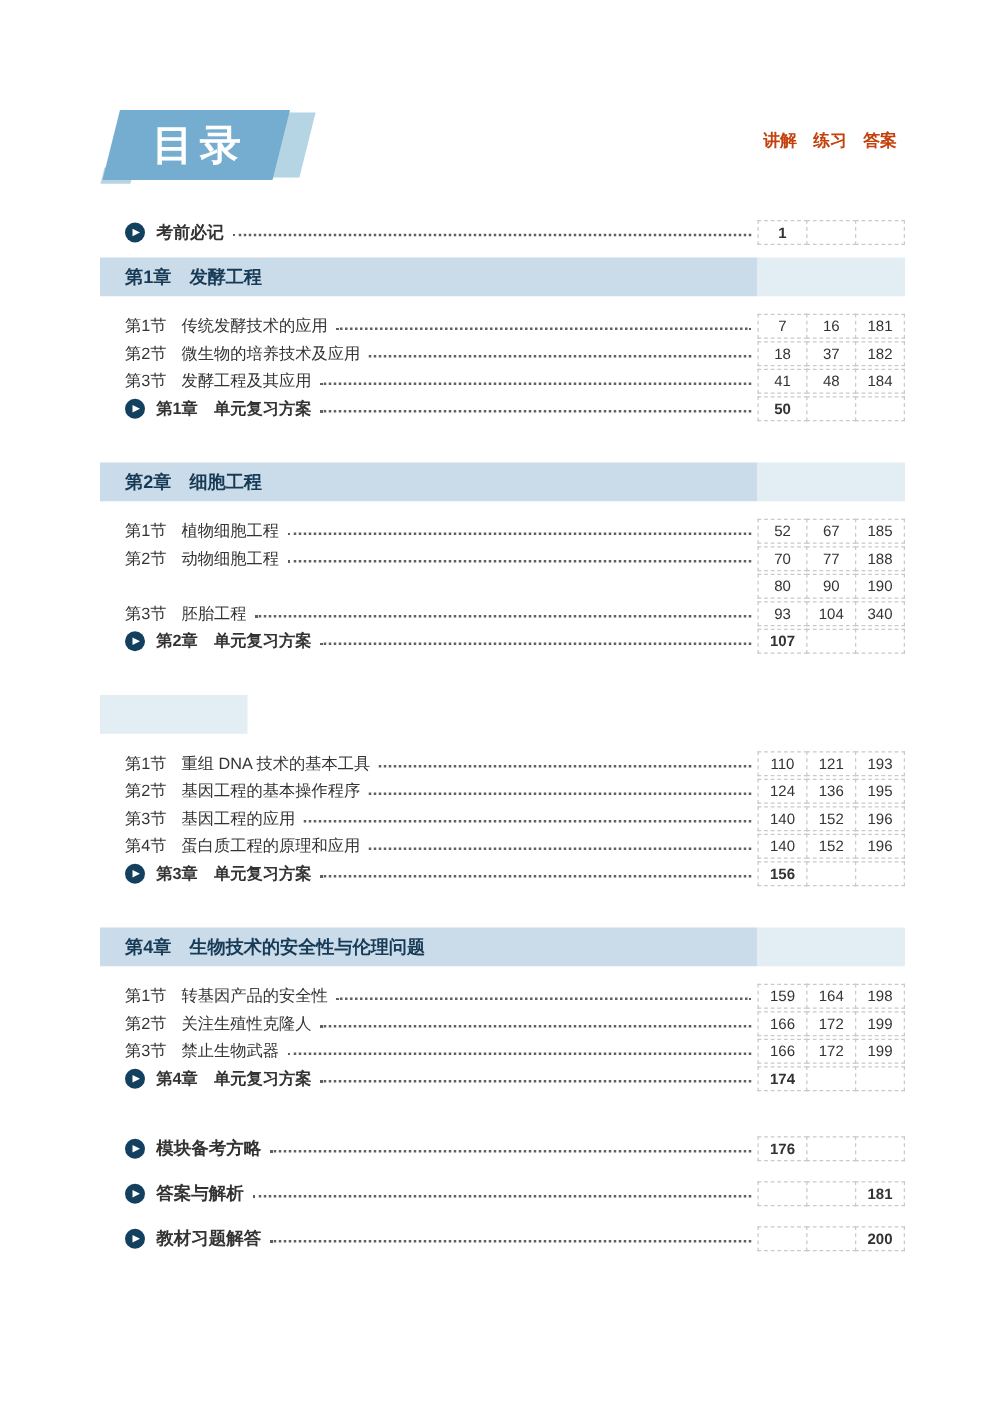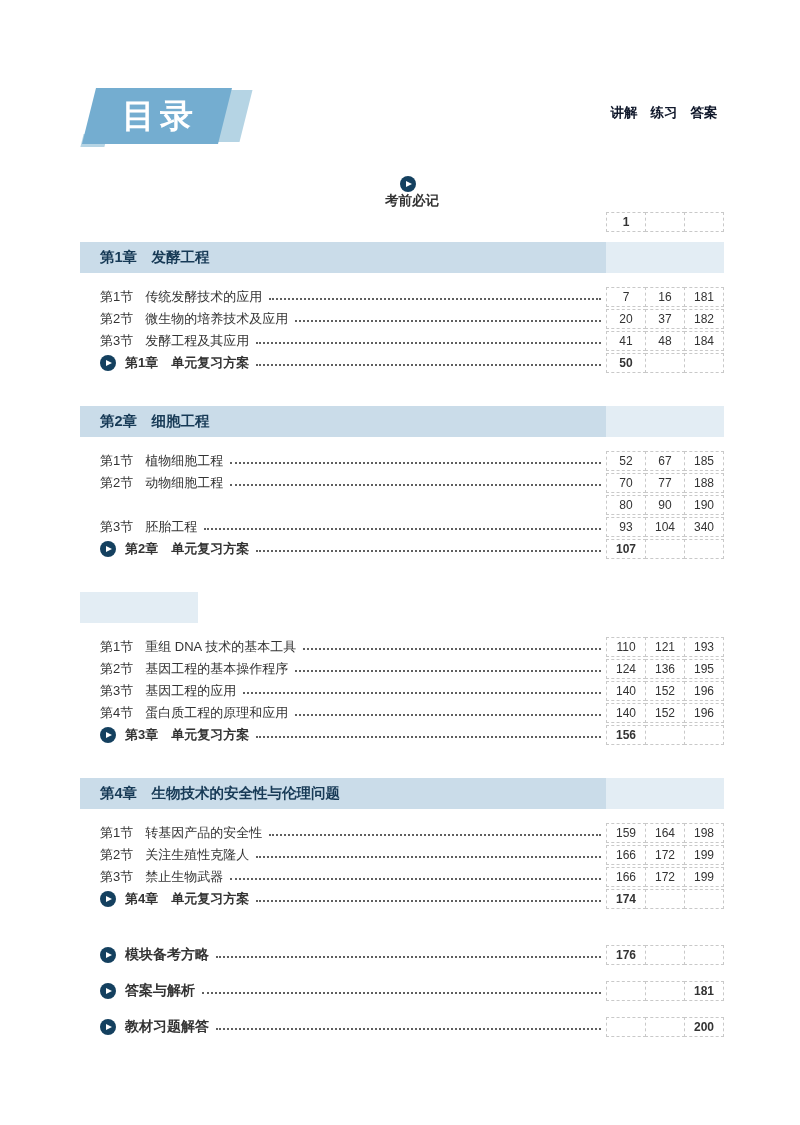--- a/index.html
+++ b/index.html
@@ -34,21 +34,21 @@
   .shape-dark {
     position: absolute; left: 9px; top: 0; width: 136px; height: 56px;
     background: var(--banner-blue, #74add0); transform: skewX(-14deg);
     display: flex; align-items: center; justify-content: center;
   }
   .title-text {
     transform: skewX(14deg);
     color: #ffffff; font-size: 33px; font-weight: bold; letter-spacing: 5px;
     padding-left: 5px; white-space: nowrap;
   }
-  .col-headers { display: flex; margin-top: 16px; font-weight: bold; font-size: 13.5px; color: #0f172a; flex: none; }
+  .col-headers { display: flex; margin-top: 16px; font-weight: bold; font-size: 13.5px; color: #c2410c; flex: none; }
   .col-headers span { width: 40px; text-align: center; }
 
   
   .row {
     display: flex; align-items: center;
     margin-bottom: 2px; font-size: 13px; padding-left: 20px;
   }
   .sec-num { margin-right: 12px; white-space: nowrap; }
   .label { white-space: nowrap; }
   .leader {
@@ -58,21 +58,21 @@
   }
   .cells { display: flex; flex: none; margin-left: auto; }
   .cell {
     width: 40px; height: 20px; margin-left: -1px;
     border: 1px dashed var(--cell-border, #c9c9c9);
     display: flex; align-items: center; justify-content: center;
     font-size: 12px; background: #ffffff; color: var(--text, #333);
   }
   .cell:first-child { margin-left: 0; }
   .bold { font-weight: bold; }
-  .front-row { font-size: 13.5px; flex-direction: column; }
+  .front-row { font-size: 13.5px; }
 
   .icon {
     flex: none; width: 16px; height: 16px; border-radius: 50%;
     background: var(--icon-navy, #14405f);
     position: relative; margin-right: 9px;
   }
   .icon::after {
     content: ""; position: absolute; left: 6px; top: 4.5px;
     width: 0; height: 0;
     border-top: 3.5px solid transparent; border-bottom: 3.5px solid transparent;
@@ -145,21 +145,21 @@
       <span class="cell">16</span>
       <span class="cell">181</span>
     </div>
   </div>
           <div class="row">
 
     <span class="sec-num">第2节</span>
     <span class="label">微生物的培养技术及应用</span>
     <span class="leader"></span>
     <div class="cells">
-      <span class="cell">20</span>
+      <span class="cell">18</span>
       <span class="cell">37</span>
       <span class="cell">182</span>
     </div>
   </div>
           <div class="row">
 
     <span class="sec-num">第3节</span>
     <span class="label">发酵工程及其应用</span>
     <span class="leader"></span>
     <div class="cells">

